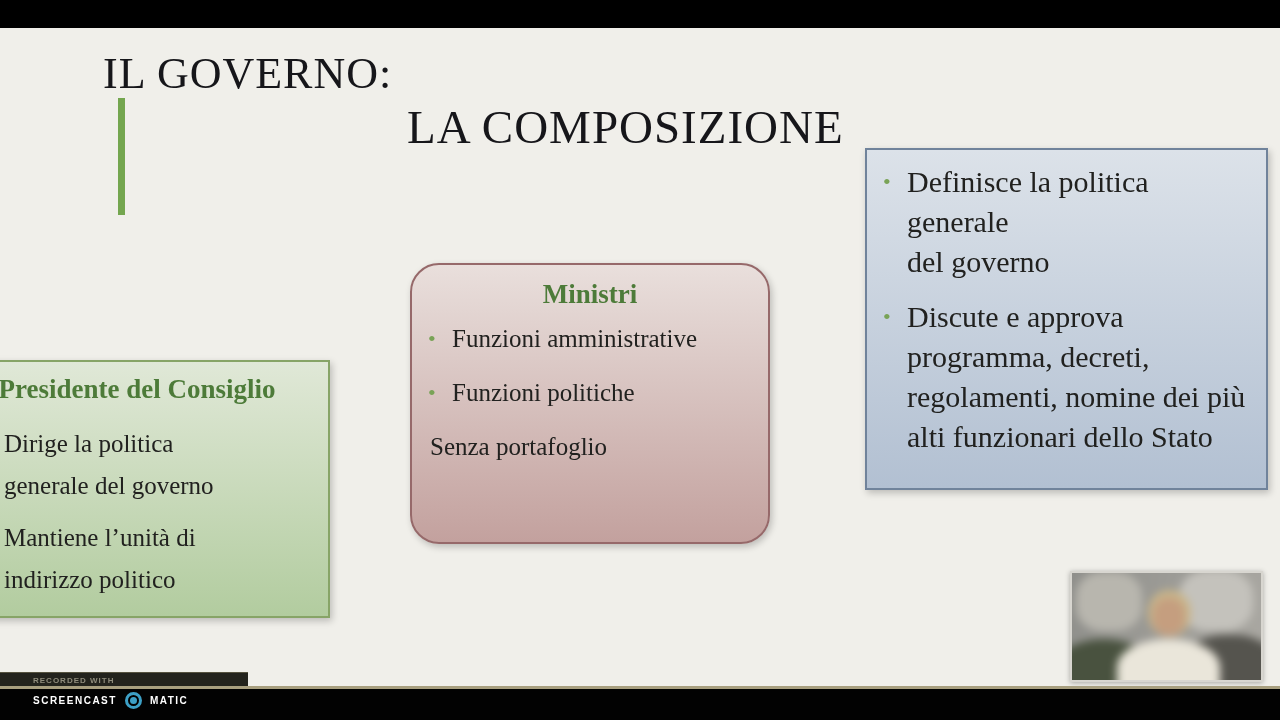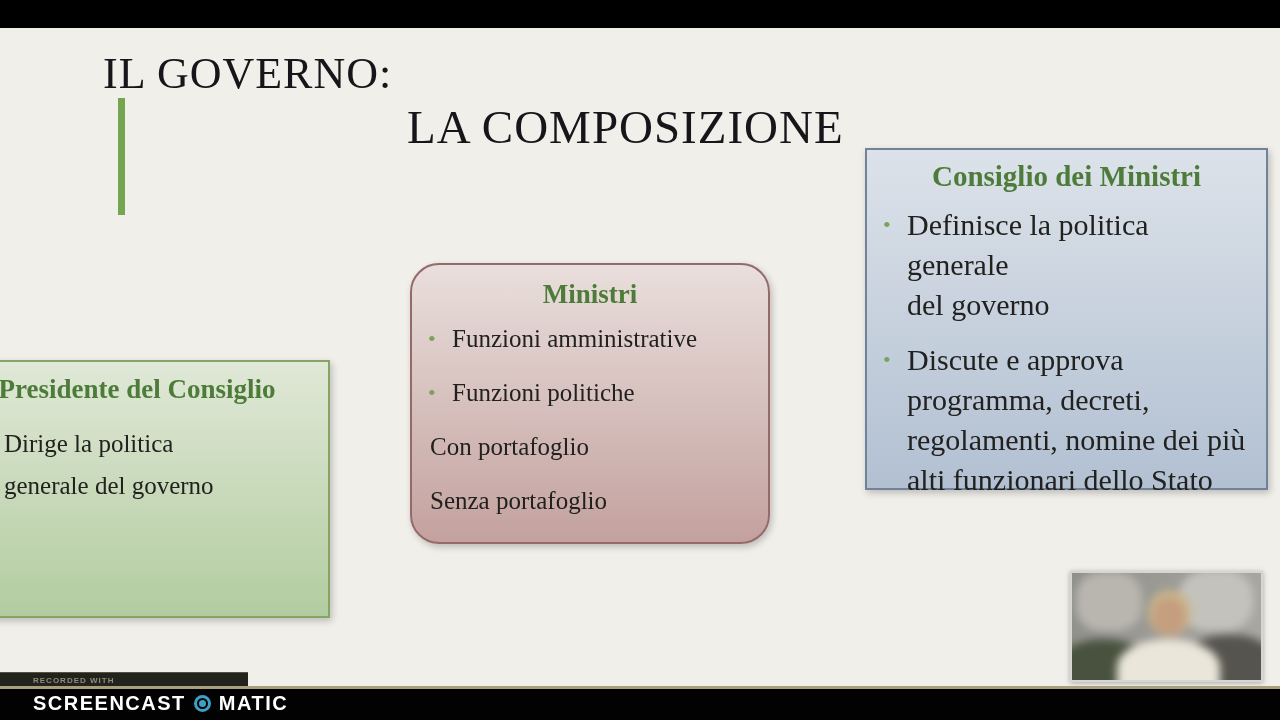--- a/index.html
+++ b/index.html
@@ -74,21 +74,21 @@
   
   .bottom-bar { position:absolute; left:0; top:686px; width:1280px; height:34px;
                 background:#020202; border-top:3px solid #a89f7f; }
   .recorded-tab { position:absolute; left:0; top:672px; width:248px; height:14px;
                   background:#23231d; border-top:1px solid #55523f;
                   font-family:"Liberation Sans", sans-serif; }
   .recorded-tab span { display:block; padding:3px 0 0 33px; font-size:8px; font-weight:bold;
                        letter-spacing:1px; color:#8f8c7c; }
   .brand { position:absolute; left:33px; top:692px; display:flex; align-items:center;
            gap:8px; font-family:"Liberation Sans", sans-serif; }
-  .brand-text { color:#ffffff; font-size:20px; font-weight:800; letter-spacing:1.5px; }
+  .brand-text { color:#ffffff; font-size:10px; font-weight:800; letter-spacing:1.5px; }
   .brand-icon { width:17px; height:17px; border-radius:50%; border:3px solid #3da0c6;
                 background:#000; display:flex; align-items:center; justify-content:center; }
   .brand-icon i { display:block; width:7px; height:7px; border-radius:50%; background:#3da0c6; }
 </style>
 </head>
 <body>
 
 <div class="stage">
 
   <div class="slide">
@@ -100,42 +100,42 @@
     <div class="cbox box-left">
       <div class="cbox-title">Presidente del Consiglio</div>
       <div class="body">
         <div class="bullet-row">
           <span class="dot">•</span>
           <span class="b-text">Dirige la politica
 generale del governo</span>
         </div>
         <div class="bullet-row">
           <span class="dot">•</span>
+          <span class="b-text">Mantiene l’unità di
+indirizzo politico</span>
         </div>
       </div>
     </div>
 
     <div class="cbox box-mid">
       <div class="cbox-title">Ministri</div>
       <div class="body">
         <div class="bullet-row">
           <span class="dot">•</span>
           <span class="b-text">Funzioni amministrative</span>
         </div>
         <div class="bullet-row">
           <span class="dot">•</span>
           <span class="b-text">Funzioni politiche</span>
         </div>
-        <div class="plain">Con portafoglio</div>
         <div class="plain">Senza portafoglio</div>
       </div>
     </div>
 
     <div class="cbox box-right">
-      <div class="cbox-title">Consiglio dei Ministri</div>
       <div class="body">
         <div class="bullet-row">
           <span class="dot">•</span>
           <span class="b-text">Definisce la politica generale
 del governo</span>
         </div>
         <div class="bullet-row">
           <span class="dot">•</span>
           <span class="b-text">Discute e approva
 programma, decreti,

